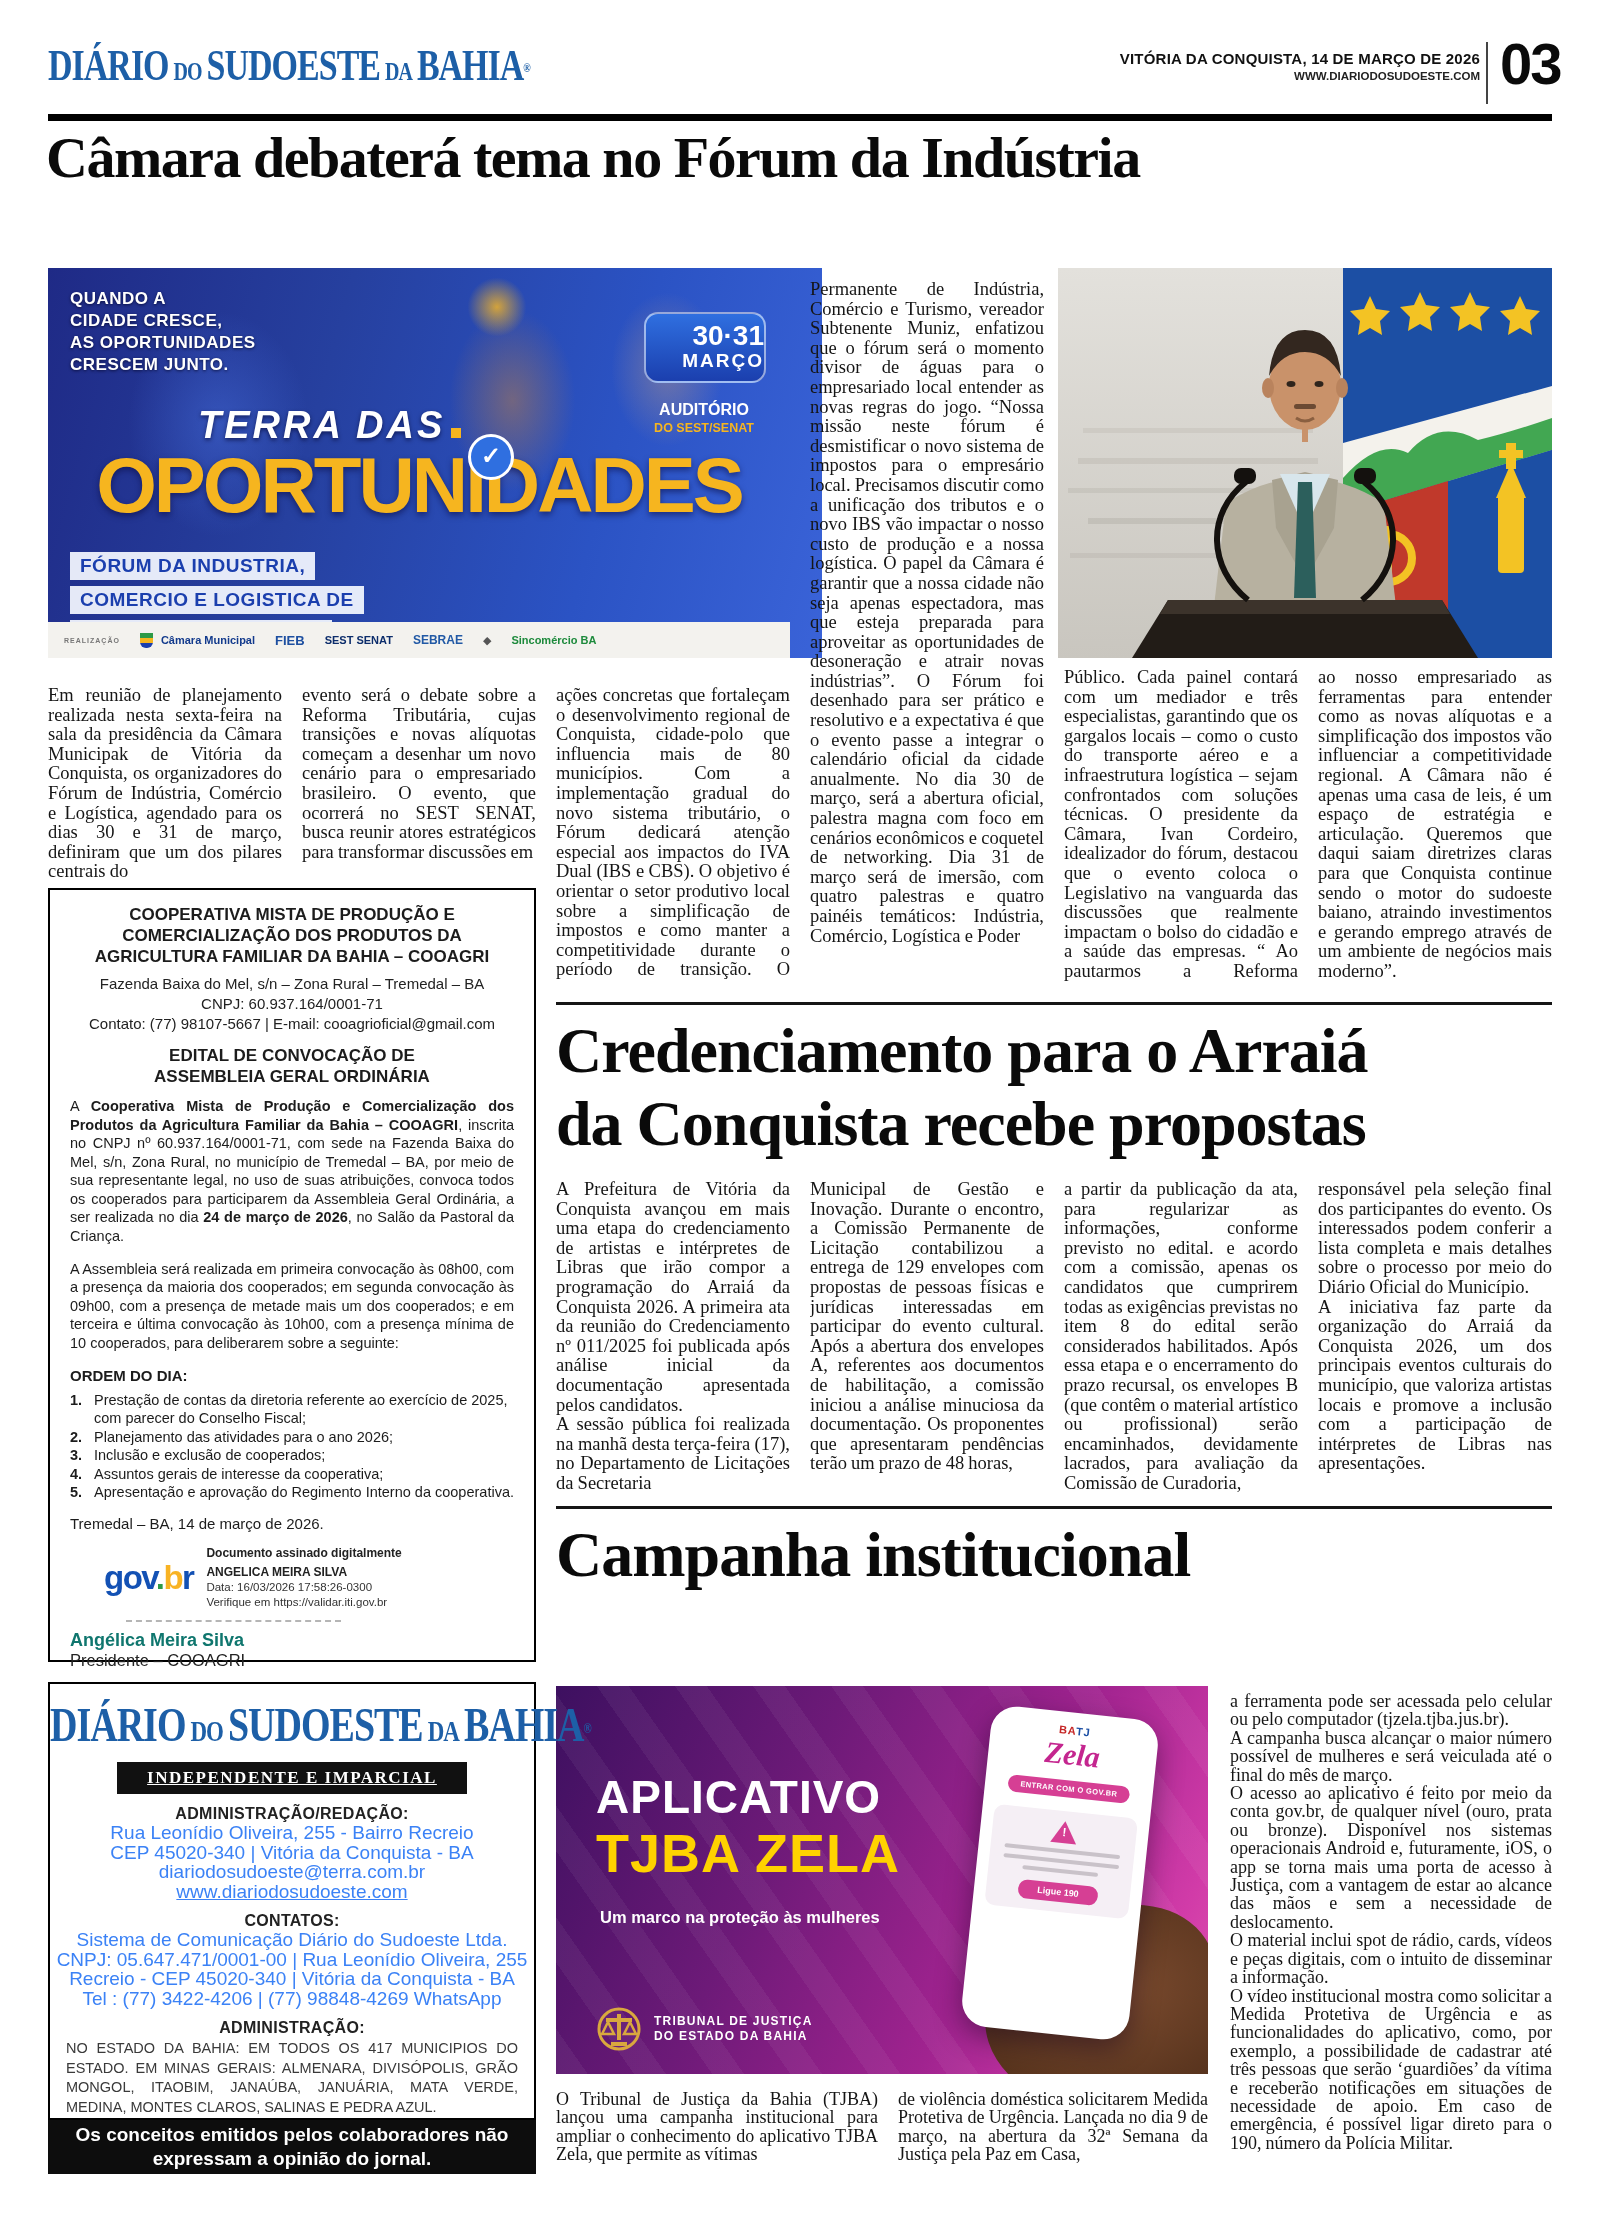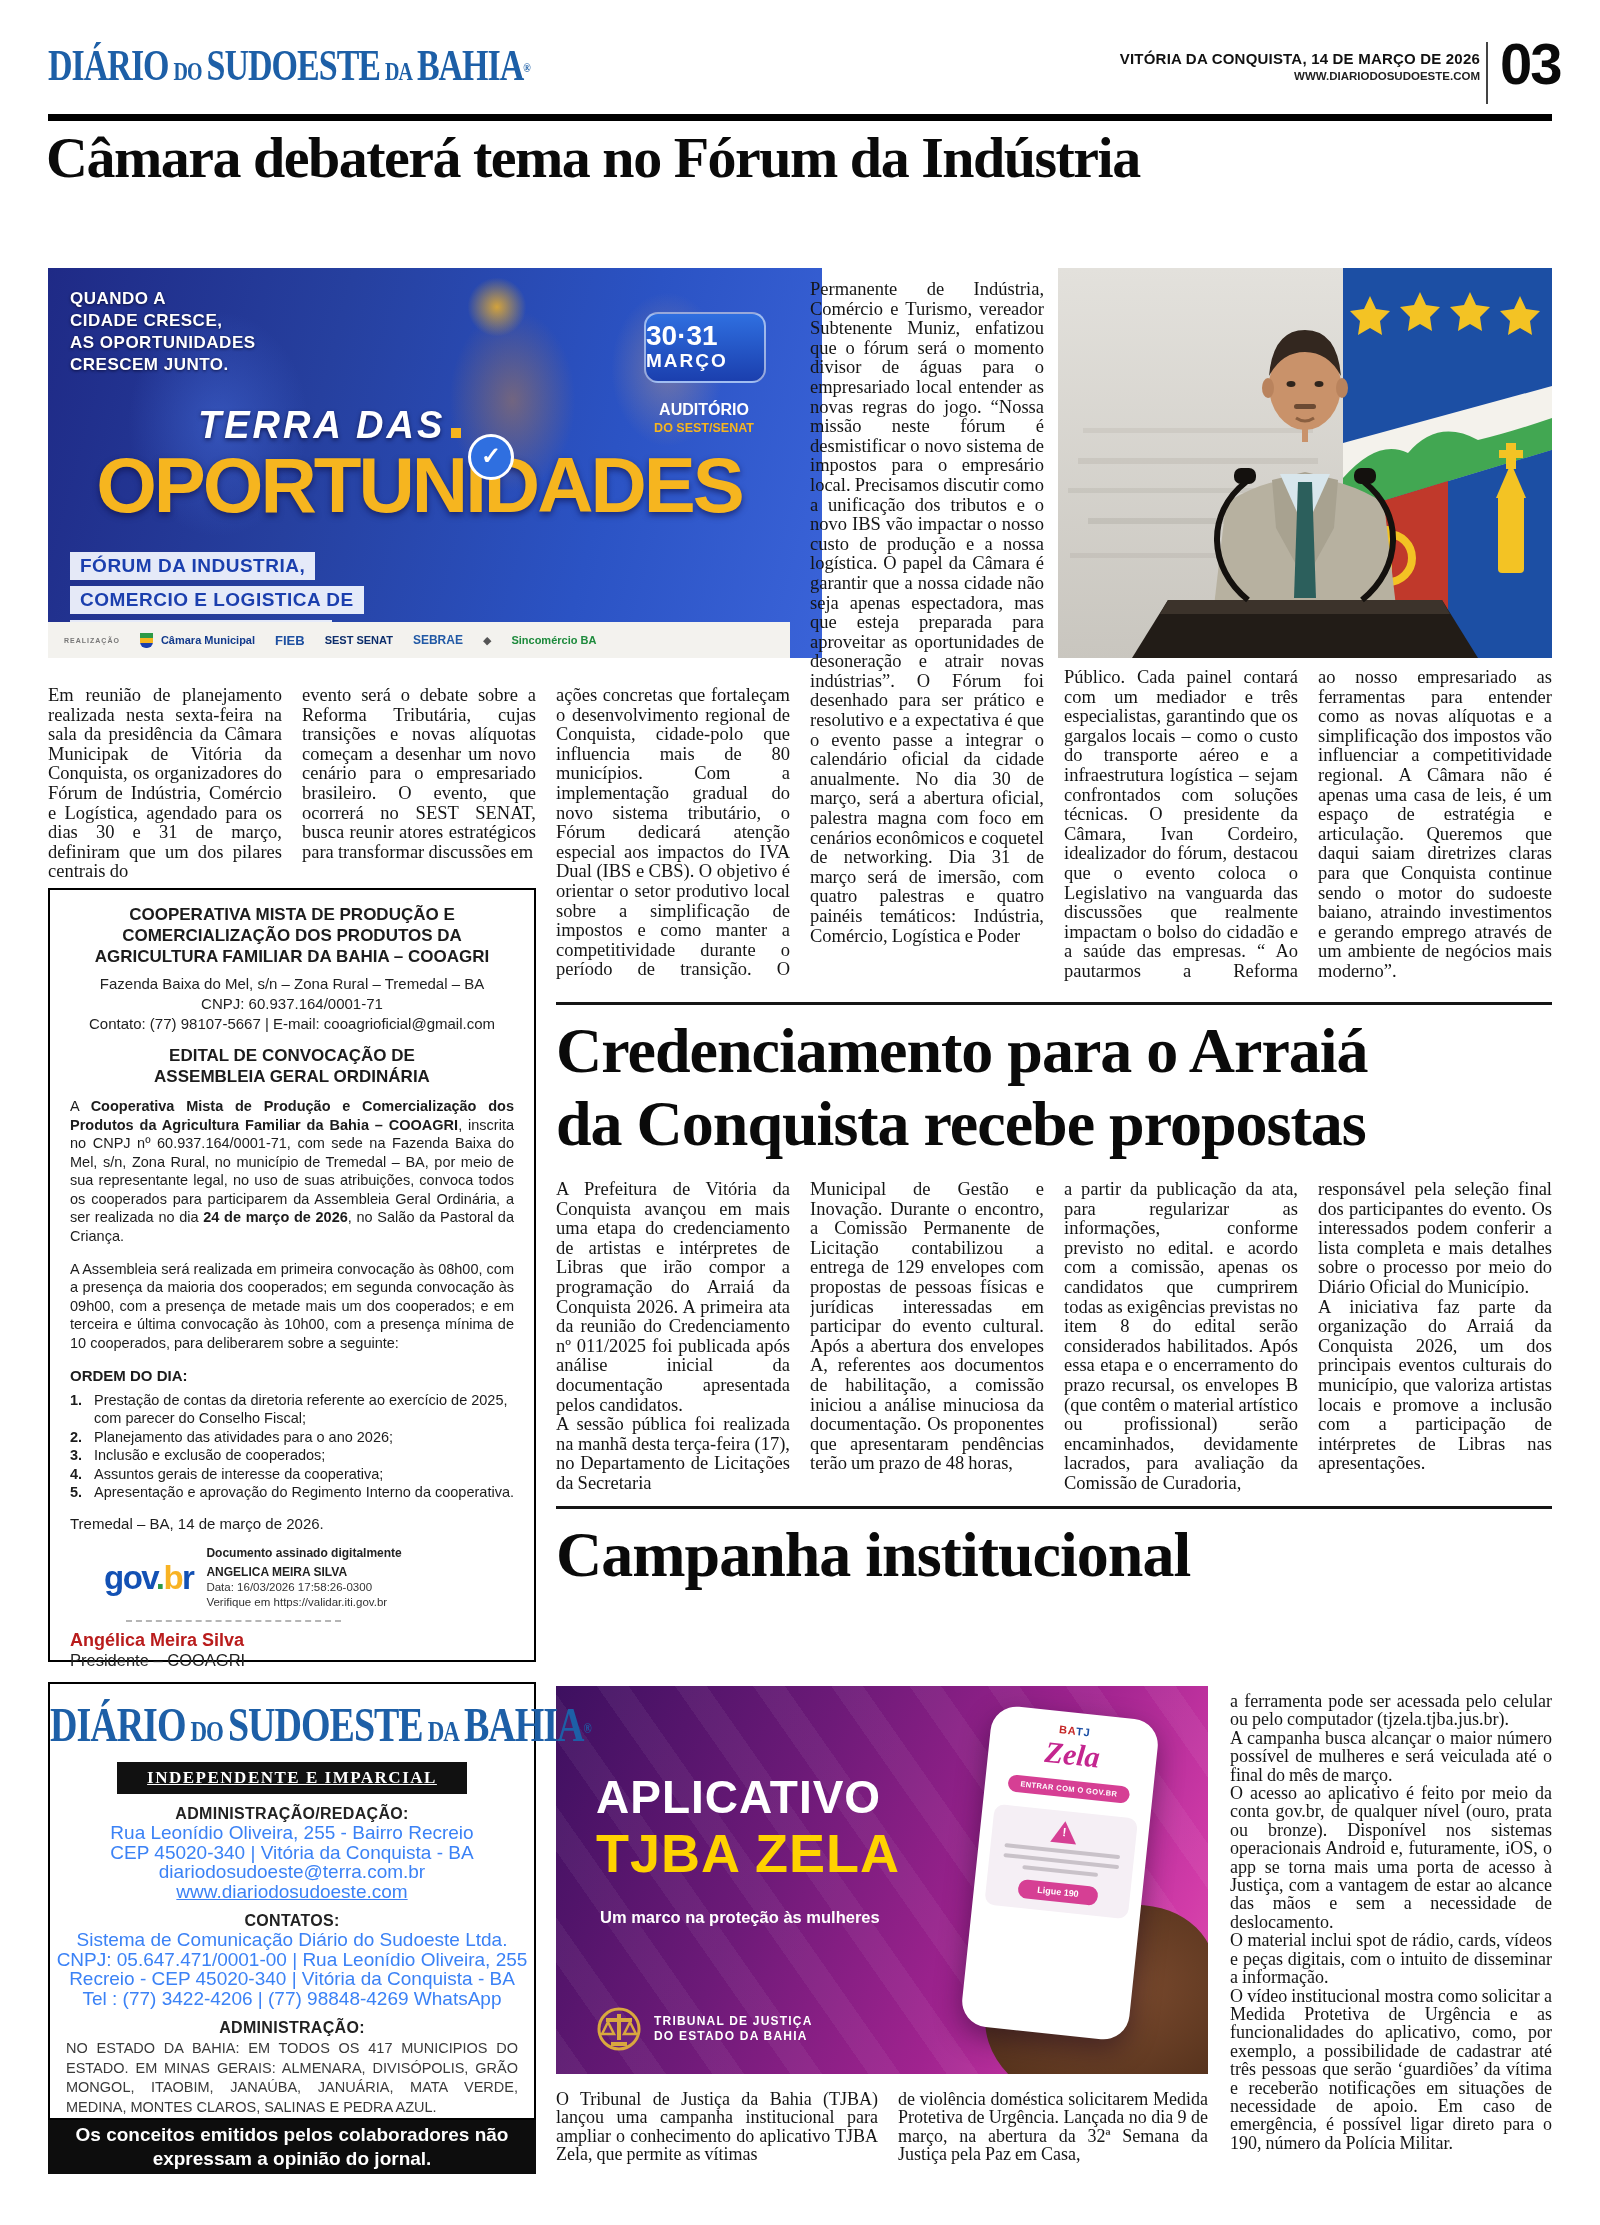--- a/index.html
+++ b/index.html
@@ -52,21 +52,21 @@
       radial-gradient(ellipse 80px 110px at 80% 26%, rgba(220,168,120,.38), rgba(220,168,120,0) 70%),
       radial-gradient(ellipse 120px 150px at 22% 40%, rgba(70,110,220,.5), rgba(70,110,220,0) 75%),
       linear-gradient(105deg,#1f2a86 0%,#26409f 35%,#2b53c4 70%,#3a63d8 100%); padding-left: 32px;}
   .p-tags{position:absolute;left:22px;top:20px;font:800 17px/22px "Liberation Sans",sans-serif;letter-spacing:.5px;text-shadow:0 1px 3px rgba(0,0,30,.7);}
   .p-terra{position:absolute;left:150px;top:136px;font:900 38px "Liberation Sans",sans-serif;font-style:italic;letter-spacing:3px;text-shadow:0 2px 4px rgba(0,0,40,.6);}
   .p-terra .sq{display:inline-block;width:10px;height:10px;background:#f6b51f;margin-left:6px;}
   .p-oport{position:absolute;left:0;top:178px;width:742px;text-align:center;font:900 78px/78px "Liberation Sans",sans-serif;color:#f6b51f;letter-spacing:-3px;white-space:nowrap;text-shadow:0 3px 6px rgba(10,10,60,.55);}
   .p-check{position:absolute;left:420px;top:166px;width:40px;height:40px;border-radius:50%;background:#2f6fe0;border:3px solid #fff;color:#fff;font:900 24px/38px "Liberation Sans",sans-serif;text-align:center;}
   .p-chips{position:absolute;left:22px;top:284px;}
   .p-chip{display:table;background:rgba(244,247,255,.93);color:#1b3fae;font:800 19px "Liberation Sans",sans-serif;letter-spacing:.5px;padding:3px 10px;margin-bottom:6px;}
-  .p-datebox{position:absolute;left:596px;top:44px;width:118px;border-radius:14px;text-align:left;background:linear-gradient(#2f6fe0,#1b3fae);border:2px solid rgba(255,255,255,.55);padding:8px 0 9px;}
+  .p-datebox{position:absolute;left:596px;top:44px;width:118px;border-radius:14px;text-align:right;background:linear-gradient(#2f6fe0,#1b3fae);border:2px solid rgba(255,255,255,.55);padding:8px 0 9px;}
   .p-date{font:900 28px/28px "Liberation Sans",sans-serif;}
   .p-month{font:800 19px/22px "Liberation Sans",sans-serif;letter-spacing:2px;}
   .p-venue{position:absolute;left:596px;top:132px;width:120px;text-align:center;}
   .p-venue1{font:800 16px/20px "Liberation Sans",sans-serif;}
   .p-venue2{font:800 12.5px/16px "Liberation Sans",sans-serif;color:#f6b51f;}
   .p-strip{position:absolute;left:0;bottom:0;width:742px;height:36px;background:#f3f2ee;display:flex;align-items:center;gap:20px;padding:0 16px;box-sizing:border-box;font-family:"Liberation Sans",sans-serif;}
   .p-real{font:700 7px "Liberation Sans",sans-serif;color:#777;letter-spacing:1px;}
   .p-shield{width:13px;height:15px;background:linear-gradient(180deg,#2d9a47 33%,#f6b51f 33%,#f6b51f 66%,#1b3fae 66%);border-radius:0 0 6px 6px;margin-right:-12px;}
   .p-lg{font:900 11px "Liberation Sans",sans-serif;}
   .lg0{color:#123a8c;} .lg1{color:#1d4fa0;font-size:13px;} .lg2{color:#0c2d6b;} .lg3{color:#2159a5;font-size:12px;} .lg4{color:#1d8a3c;}
@@ -86,21 +86,21 @@
   .coop-item{display:flex;font-size:14.5px;line-height:18.5px;}
   .coop-item b{width:24px;flex:none;}
   .coop-date{font-size:15px;margin-top:13px;}
   .sig{display:flex;gap:13px;margin:14px 0 0 34px;align-items:center;}
   .govbr{font:800 33px "Liberation Sans",sans-serif;letter-spacing:-1.5px;}
   .gv-b1{color:#1351b4;} .gv-dot{color:#2d9a47;} .gv-y{color:#f8b324;} .gv-b2{color:#1351b4;}
   .sig-txt{font-size:11.5px;line-height:15px;color:#333;}
   .sig-doc{font-weight:700;font-size:12px;margin-bottom:4px;color:#222;}
   .sig-name{font-weight:700;font-size:12px;color:#222;}
   .dash{border-top:2px dashed #b5b5b5;width:215px;margin:10px 0 8px 56px;}
-  .signer{font-size:18px;font-weight:700;color:#b91c1c;}
+  .signer{font-size:18px;font-weight:700;color:#0f766e;}
   .signer-role{font-size:16.5px;color:#222;}
 
   
   .tjba{left:556px;top:1686px;width:652px;height:388px;overflow:hidden;
     background:linear-gradient(115deg,#3d1060 0%,#6d1a78 35%,#a0238f 65%,#d13ba8 88%,#e054b0 100%);}
   .tjba::before{content:"";position:absolute;inset:0;background:repeating-linear-gradient(55deg,rgba(255,255,255,.05) 0 26px,rgba(255,255,255,0) 26px 64px);}
   .t-l1{position:absolute;left:40px;top:84px;font:900 46px "Liberation Sans",sans-serif;color:#fff;letter-spacing:1px;}
   .t-l2{position:absolute;left:40px;top:136px;font:900 54px "Liberation Sans",sans-serif;color:#ffd200;letter-spacing:1px;}
   .t-sub{position:absolute;left:44px;top:222px;font:700 16.5px "Liberation Sans",sans-serif;color:#fff;}
   .t-court{position:absolute;left:38px;bottom:20px;display:flex;align-items:center;gap:10px;}

